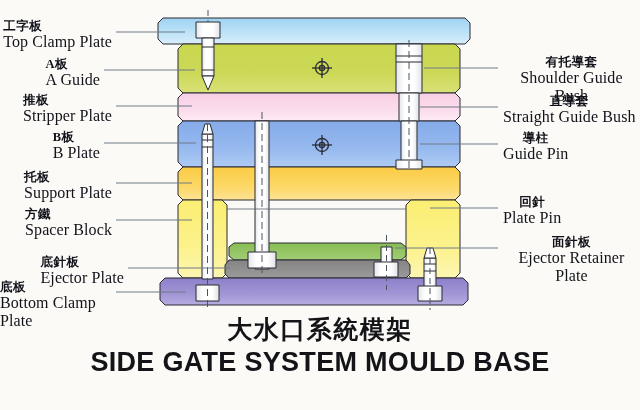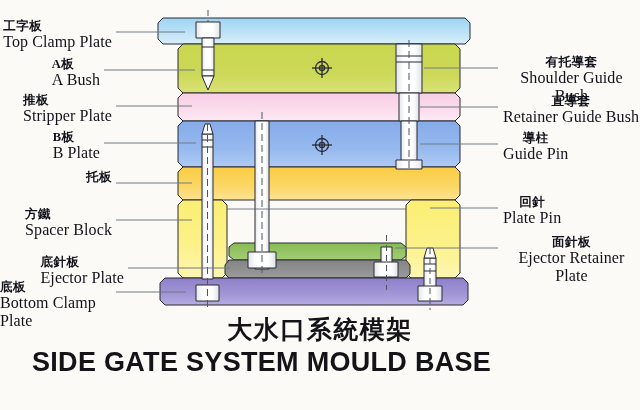--- a/index.html
+++ b/index.html
@@ -19,24 +19,23 @@
   .label.left{text-align:left;}
   .label.right{text-align:center;}
 
   
   #title-cn{
     position:absolute;left:0;right:0;top:313px;text-align:center;
     font-size:25px;font-weight:700;color:#141418;letter-spacing:1.5px;
     font-family:"DejaVu Sans", sans-serif;
   }
   #title-en{
-    position:absolute;left:0;right:0;top:347px;text-align:left;
+    position:absolute;left:0;right:0;top:347px;text-align:center;
     font-size:27px;font-weight:700;color:#141418;letter-spacing:.3px;
     font-family:"Liberation Sans", sans-serif;
-    margin-left:32px;
   }
   svg{position:absolute;left:0;top:0;}
 </style>
 </head>
 <body>
 
 <div id="stage">
 
   <svg width="640" height="410" viewBox="0 0 640 410">
 
@@ -189,35 +188,36 @@
     </g>
   </svg>
 
   <div class="label left" style="right:528px;top:19px;">
     <div class="cn">工字板</div>
     <div class="en">Top Clamp Plate</div>
   </div>
 
   <div class="label left" style="right:540px;top:57px;">
     <div class="cn">A板</div>
-    <div class="en">A Bush</div>
+    <div class="en">A Guide</div>
   </div>
 
   <div class="label left" style="right:528px;top:93px;">
     <div class="cn">推板</div>
     <div class="en">Stripper Plate</div>
   </div>
 
   <div class="label left" style="right:540px;top:130px;">
     <div class="cn">B板</div>
     <div class="en">B Plate</div>
   </div>
 
   <div class="label left" style="right:528px;top:170px;">
     <div class="cn">托板</div>
+    <div class="en">Support Plate</div>
   </div>
 
   <div class="label left" style="right:528px;top:207px;">
     <div class="cn">方鐵</div>
     <div class="en">Spacer Block</div>
   </div>
 
   <div class="label left" style="right:516px;top:255px;">
     <div class="cn">底針板</div>
     <div class="en">Ejector Plate</div>
@@ -228,21 +228,21 @@
     <div class="en">Bottom Clamp Plate</div>
   </div>
 
   <div class="label right" style="left:503px;top:55px;">
     <div class="cn">有托導套</div>
     <div class="en">Shoulder Guide Bush</div>
   </div>
 
   <div class="label right" style="left:503px;top:94px;">
     <div class="cn">直導套</div>
-    <div class="en">Retainer Guide Bush</div>
+    <div class="en">Straight Guide Bush</div>
   </div>
 
   <div class="label right" style="left:503px;top:131px;">
     <div class="cn">導柱</div>
     <div class="en">Guide Pin</div>
   </div>
 
   <div class="label right" style="left:503px;top:195px;">
     <div class="cn">回針</div>
     <div class="en">Plate Pin</div>

